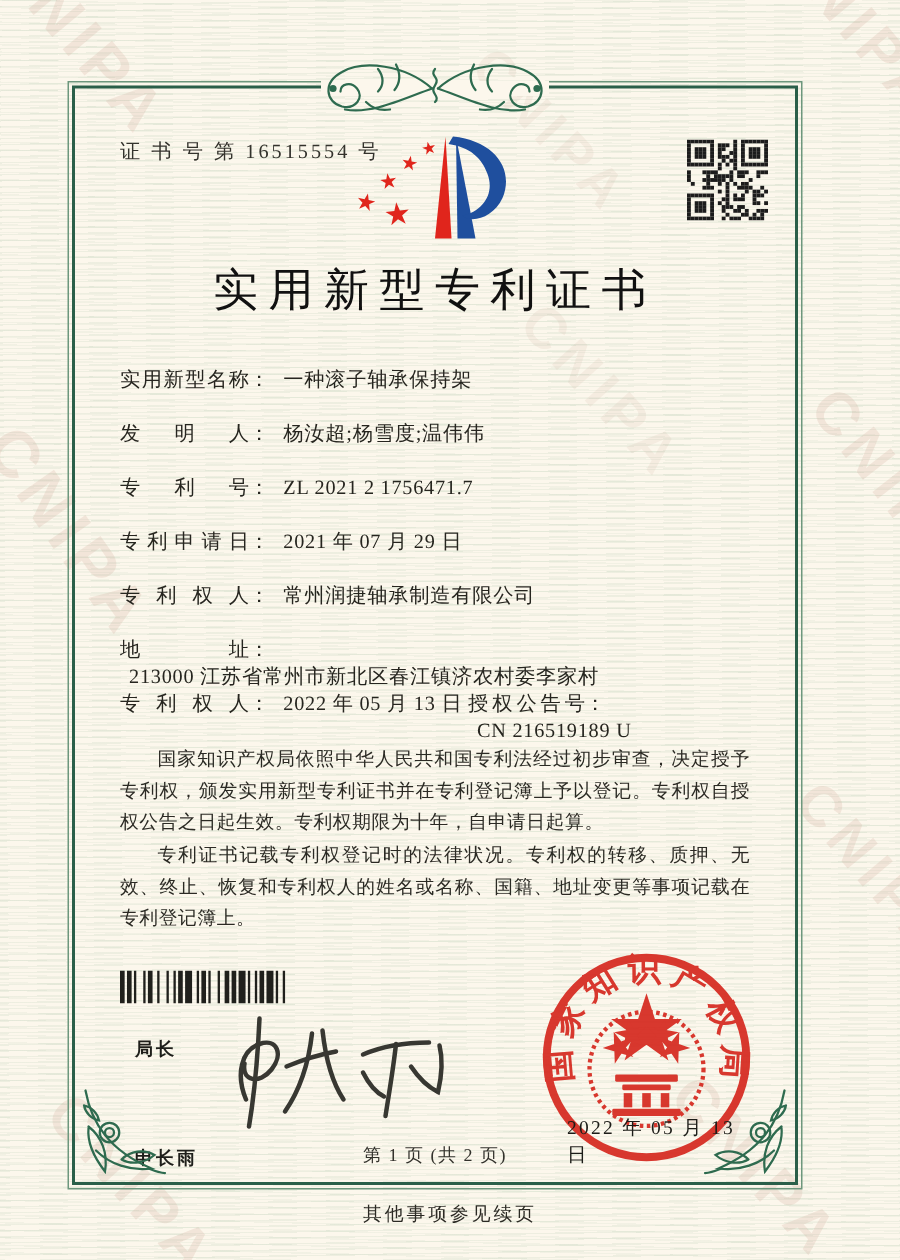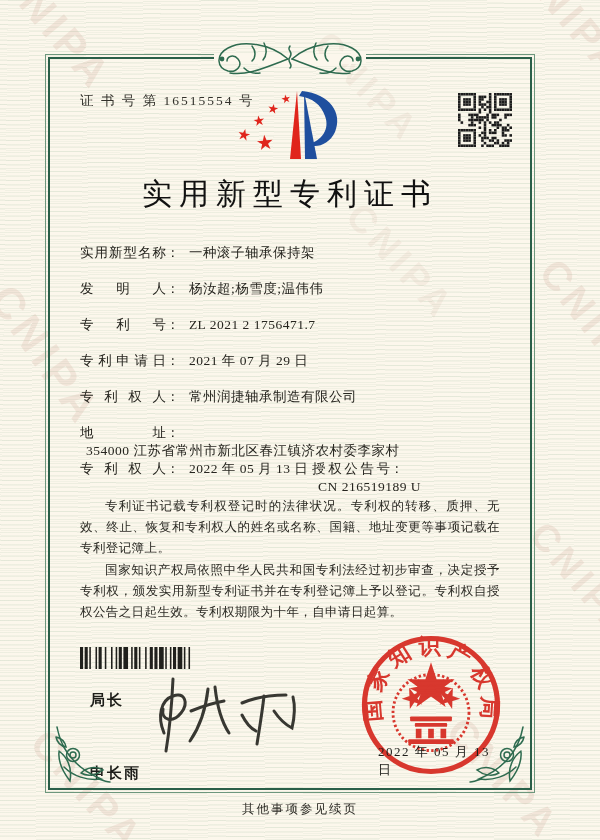--- a/index.html
+++ b/index.html
@@ -46,21 +46,21 @@
   .flabel{display:inline-block;width:86px;text-align:justify;text-align-last:justify;font-weight:500;vertical-align:top;}
   .fcolon{display:inline-block;vertical-align:top;}
   .fvalue{display:inline-block;margin-left:6px;vertical-align:top;letter-spacing:0.5px;}
   .grp2{position:absolute;left:232px;top:0;}
   .paras{margin-top:7px;font-size:12.5px;line-height:21px;text-align:justify;color:#2b2a24;}
   .paras p{margin:1px 0;text-indent:2em;letter-spacing:0.4px;}
   .barcode-wrap{margin-top:24px;height:22px;}
   .bottom-zone{position:relative;margin-top:2px;height:140px;}
   .sig-title,.sig-name{
     position:absolute;left:10px;font-family:Liberation Mono, monospace;
-    font-weight:700;font-size:15px;color:#1e1e1a;letter-spacing:2px;
+    font-weight:700;font-size:12px;color:#1e1e1a;letter-spacing:2px;
   }
   .sig-title{top:20px;}
   .sig-name{top:49px;margin-top:44px;}
   .sig-script{position:absolute;left:56px;top:2px;}
   .seal{position:absolute;left:275px;top:-42px;mix-blend-mode:multiply;opacity:0.93;}
   .seal-date{position:absolute;left:298px;top:72px;font-size:13px;letter-spacing:1.5px;color:#1c1c18;z-index:4;}
   .page-info{position:absolute;left:0;right:0;bottom:9px;text-align:center;font-size:12px;letter-spacing:1px;color:#33322c;}
   .cont-note{position:absolute;left:0;right:0;top:801px;text-align:center;font-size:12.5px;letter-spacing:2px;color:#2b2a24;z-index:1;}
 </style>
 </head>
@@ -376,35 +376,35 @@
       <div class="frow">
         <span class="flabel">专利申请日</span><span class="fcolon">：</span>
         <span class="fvalue">2021 年 07 月 29 日</span>
       </div>
       <div class="frow">
         <span class="flabel">专利权人</span><span class="fcolon">：</span>
         <span class="fvalue">常州润捷轴承制造有限公司</span>
       </div>
       <div class="frow">
         <span class="flabel">地址</span><span class="fcolon">：</span>
-        <span class="fvalue">354000 江苏省常州市新北区春江镇济农村委李家村</span>
+        <span class="fvalue">213000 江苏省常州市新北区春江镇济农村委李家村</span>
       </div>
       <div class="frow">
         <span class="flabel">专利权人</span><span class="fcolon">：</span>
         <span class="fvalue">2022 年 05 月 13 日</span>
         <span class="grp2">
           <span class="flabel" style="width:78px">授权公告号</span><span class="fcolon">：</span>
           <span class="fvalue">CN 216519189 U</span>
         </span>
       </div>
     </div>
 
     <div class="paras">
+      <p>国家知识产权局依照中华人民共和国专利法经过初步审查，决定授予专利权，颁发实用新型专利证书并在专利登记簿上予以登记。专利权自授权公告之日起生效。专利权期限为十年，自申请日起算。</p>
       <p>专利证书记载专利权登记时的法律状况。专利权的转移、质押、无效、终止、恢复和专利权人的姓名或名称、国籍、地址变更等事项记载在专利登记簿上。</p>
-      <p>国家知识产权局依照中华人民共和国专利法经过初步审查，决定授予专利权，颁发实用新型专利证书并在专利登记簿上予以登记。专利权自授权公告之日起生效。专利权期限为十年，自申请日起算。</p>
     </div>
 
     <div class="barcode-wrap">
       <svg id="barcode" width="158" height="22" viewBox="0 0 158 22">
           <rect x="0" y="0" width="3.1" height="22" fill="#20201c"></rect>
           <rect x="4.65" y="0" width="3.1" height="22" fill="#20201c"></rect>
           <rect x="9.3" y="0" width="1.55" height="22" fill="#20201c"></rect>
           <rect x="15.500000000000002" y="0" width="1.55" height="22" fill="#20201c"></rect>
           <rect x="18.6" y="0" width="3.1" height="22" fill="#20201c"></rect>
           <rect x="24.800000000000004" y="0" width="1.55" height="22" fill="#20201c"></rect>
@@ -466,16 +466,17 @@
           <rect x="64" y="105" width="6" height="10" stroke="none"></rect>
           <rect x="77" y="105" width="6" height="10" stroke="none"></rect>
           <rect x="90" y="105" width="6" height="10" stroke="none"></rect>
           <rect x="56" y="116" width="48" height="5" rx="1" stroke="none"></rect>
         </g>
       </svg>
 
       <div class="seal-date">2022 年 05 月 13 日</div>
     </div>
 
+    <div class="page-info">第 1 页 (共 2 页)</div>
   </div>
 </div>
 
 <div class="cont-note">其他事项参见续页</div>
 
 </body></html>

